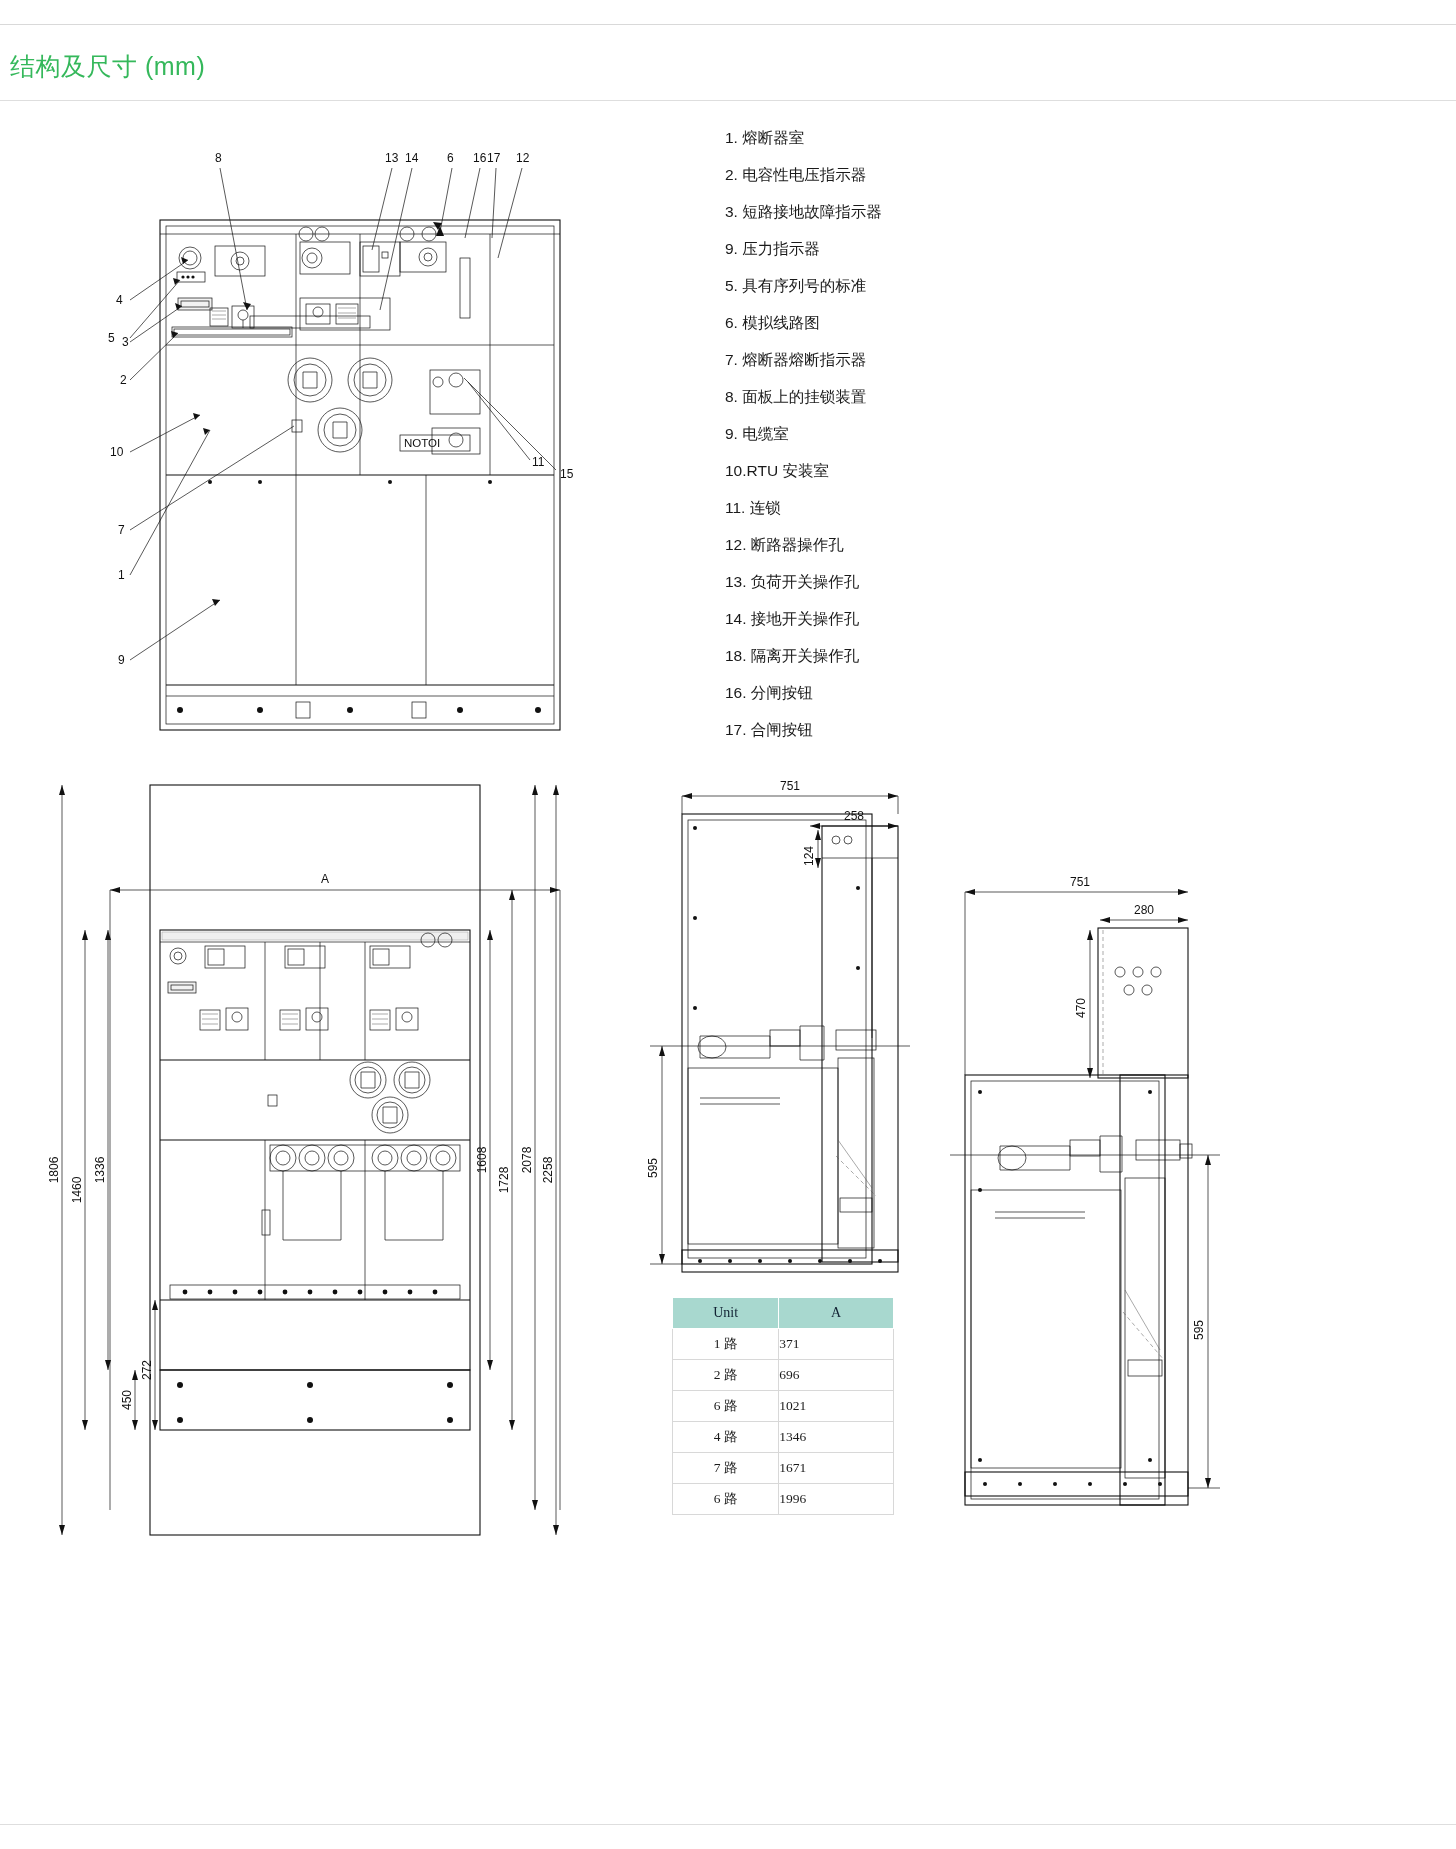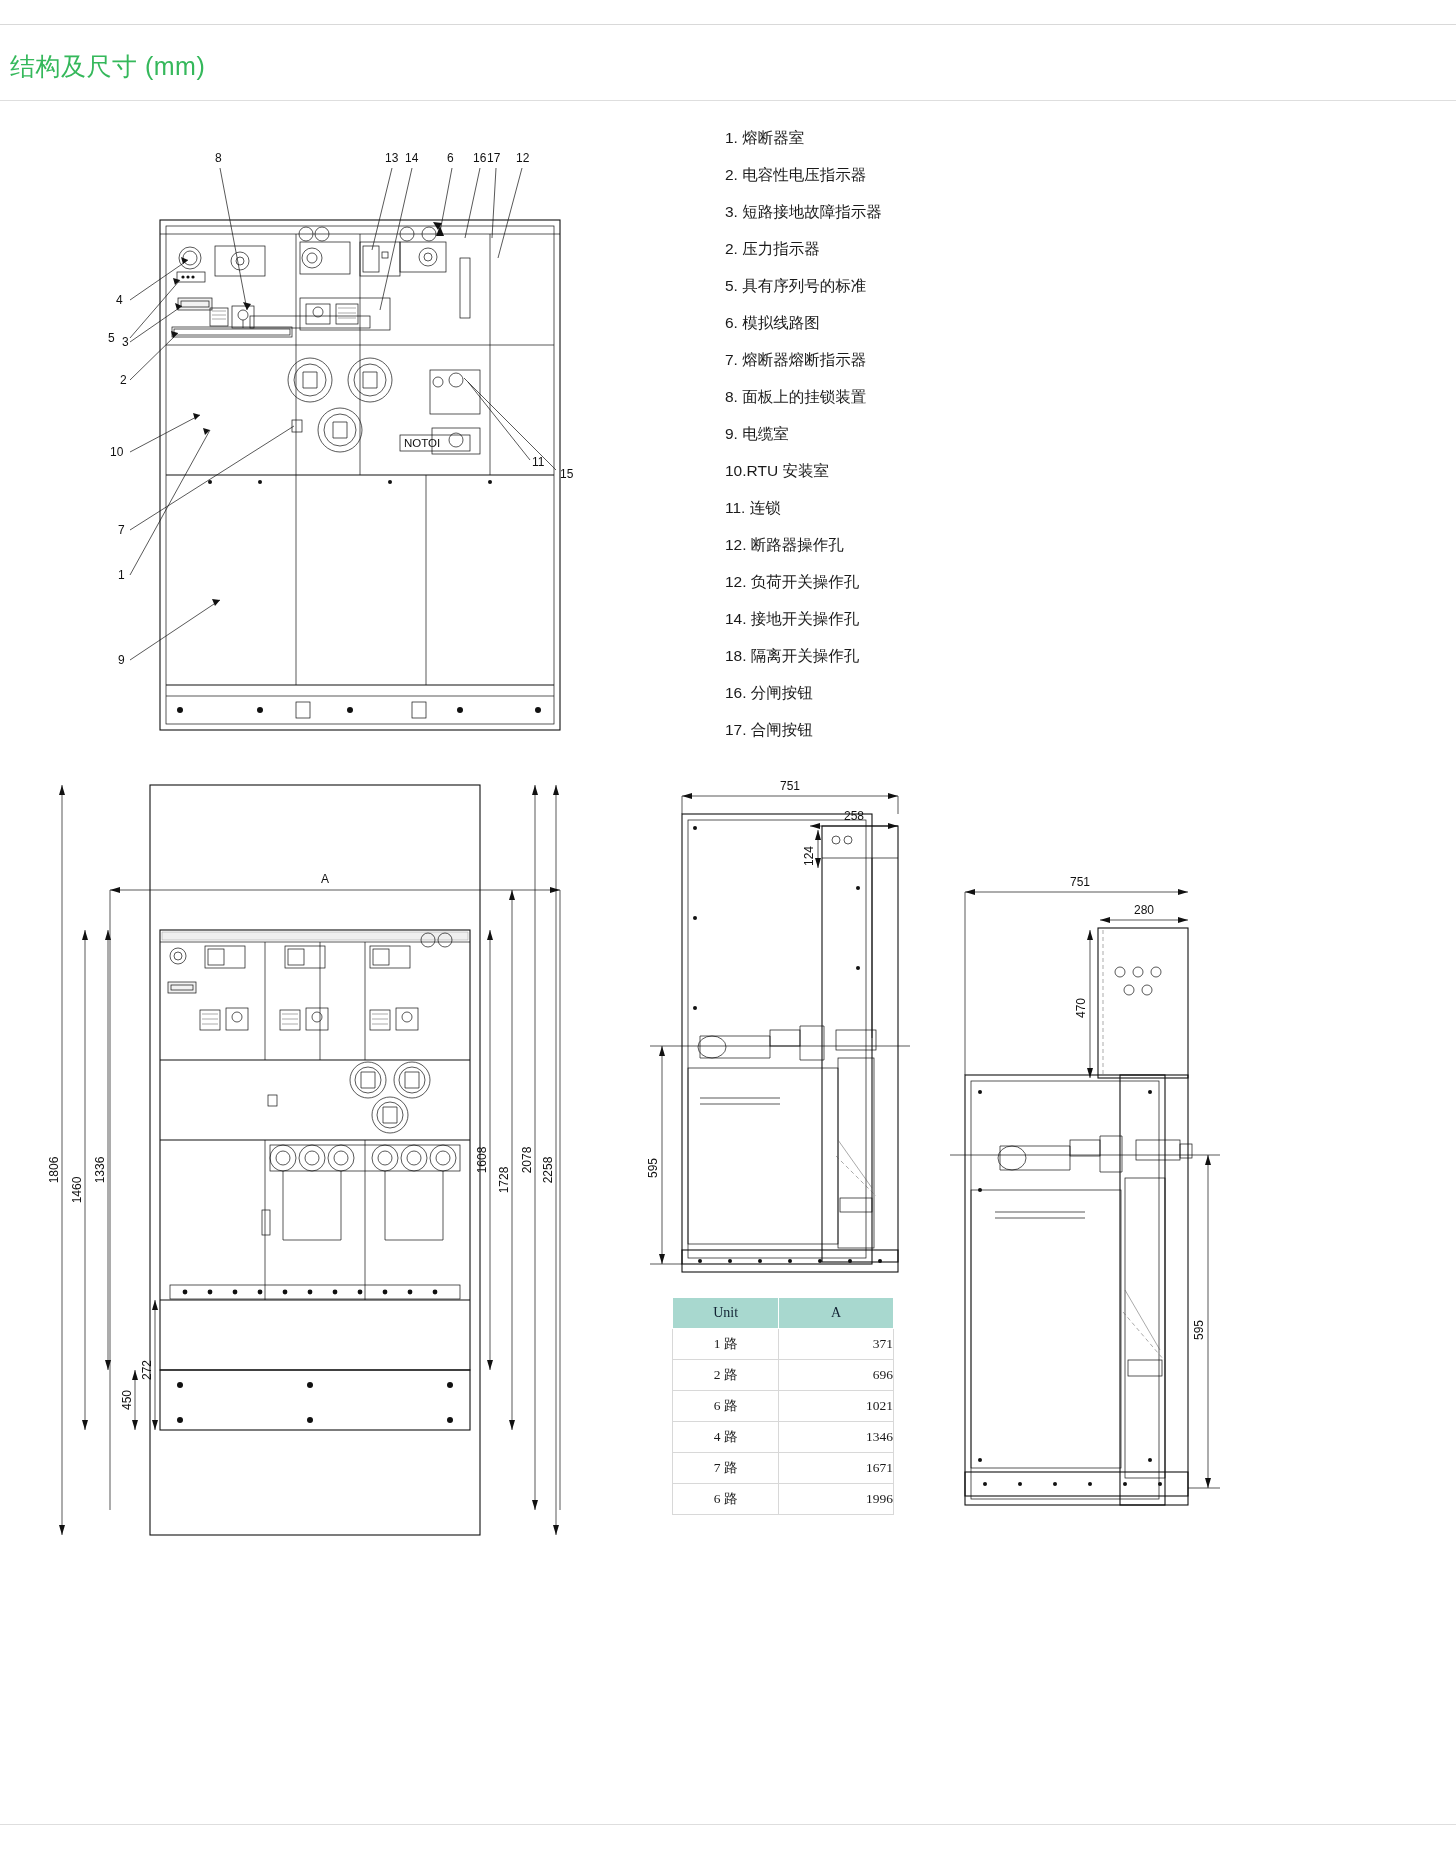--- a/index.html
+++ b/index.html
@@ -36,48 +36,48 @@
   
   .unit-table{
     position:absolute;left:672px;top:1297px;width:222px;
     border-collapse:collapse;font-size:13.5px;font-family:Liberation Serif, serif;
   }
   .unit-table th{
     background:#a8d8cf;color:#123;font-weight:normal;
     border:1px solid #ffffff;padding:7px 0;text-align:center;font-size:14px;
   }
   .unit-table td{
-    border:1px solid #d8d8d8;padding:6px 0;text-align:right;color:#1a1a1a;
+    border:1px solid #d8d8d8;padding:6px 0;text-align:left;color:#1a1a1a;
   }
   .unit-table td:first-child{text-align:center;}
 </style>
 </head>
 <body>
 
 <div class="page">
 
   <div class="top-rule"></div>
   <div class="title">结构及尺寸 (mm)</div>
   <div class="title-rule"></div>
   <div class="bottom-rule"></div>
 
   <div class="legend">
     <div class="legend-item">1. 熔断器室</div>
     <div class="legend-item">2. 电容性电压指示器</div>
     <div class="legend-item">3. 短路接地故障指示器</div>
-    <div class="legend-item">2. 压力指示器</div>
+    <div class="legend-item">9. 压力指示器</div>
     <div class="legend-item">5. 具有序列号的标准</div>
     <div class="legend-item">6. 模拟线路图</div>
     <div class="legend-item">7. 熔断器熔断指示器</div>
     <div class="legend-item">8. 面板上的挂锁装置</div>
     <div class="legend-item">9. 电缆室</div>
     <div class="legend-item">10.RTU 安装室</div>
     <div class="legend-item">11. 连锁</div>
     <div class="legend-item">12. 断路器操作孔</div>
-    <div class="legend-item">12. 负荷开关操作孔</div>
+    <div class="legend-item">13. 负荷开关操作孔</div>
     <div class="legend-item">14. 接地开关操作孔</div>
     <div class="legend-item">18. 隔离开关操作孔</div>
     <div class="legend-item">16. 分闸按钮</div>
     <div class="legend-item">17. 合闸按钮</div>
   </div>
 
   <svg style="position:absolute;left:60px;top:130px;" width="620" height="620" viewBox="0 0 620 620">
 
     <rect class="thin2" x="100" y="90" width="400" height="510"></rect>
     <rect class="thin" x="106" y="96" width="388" height="498"></rect>

